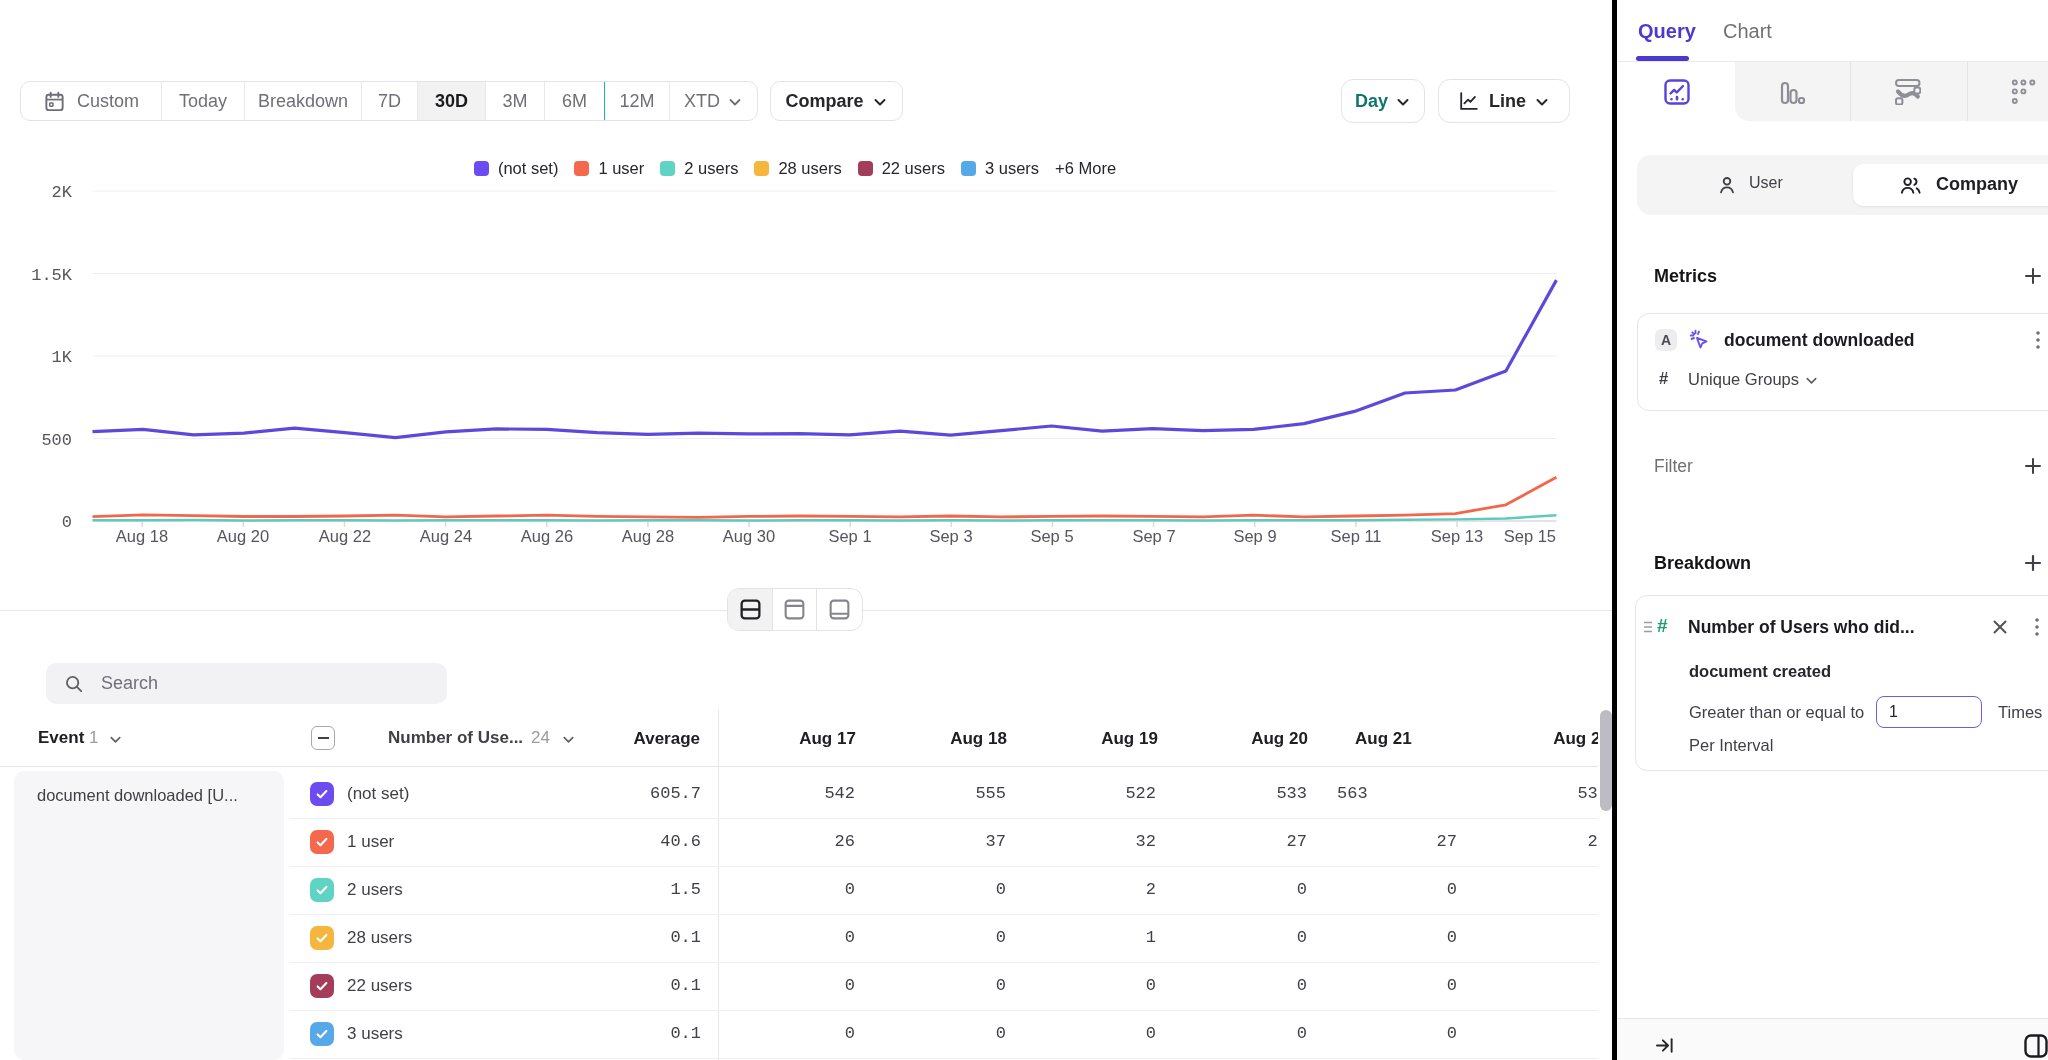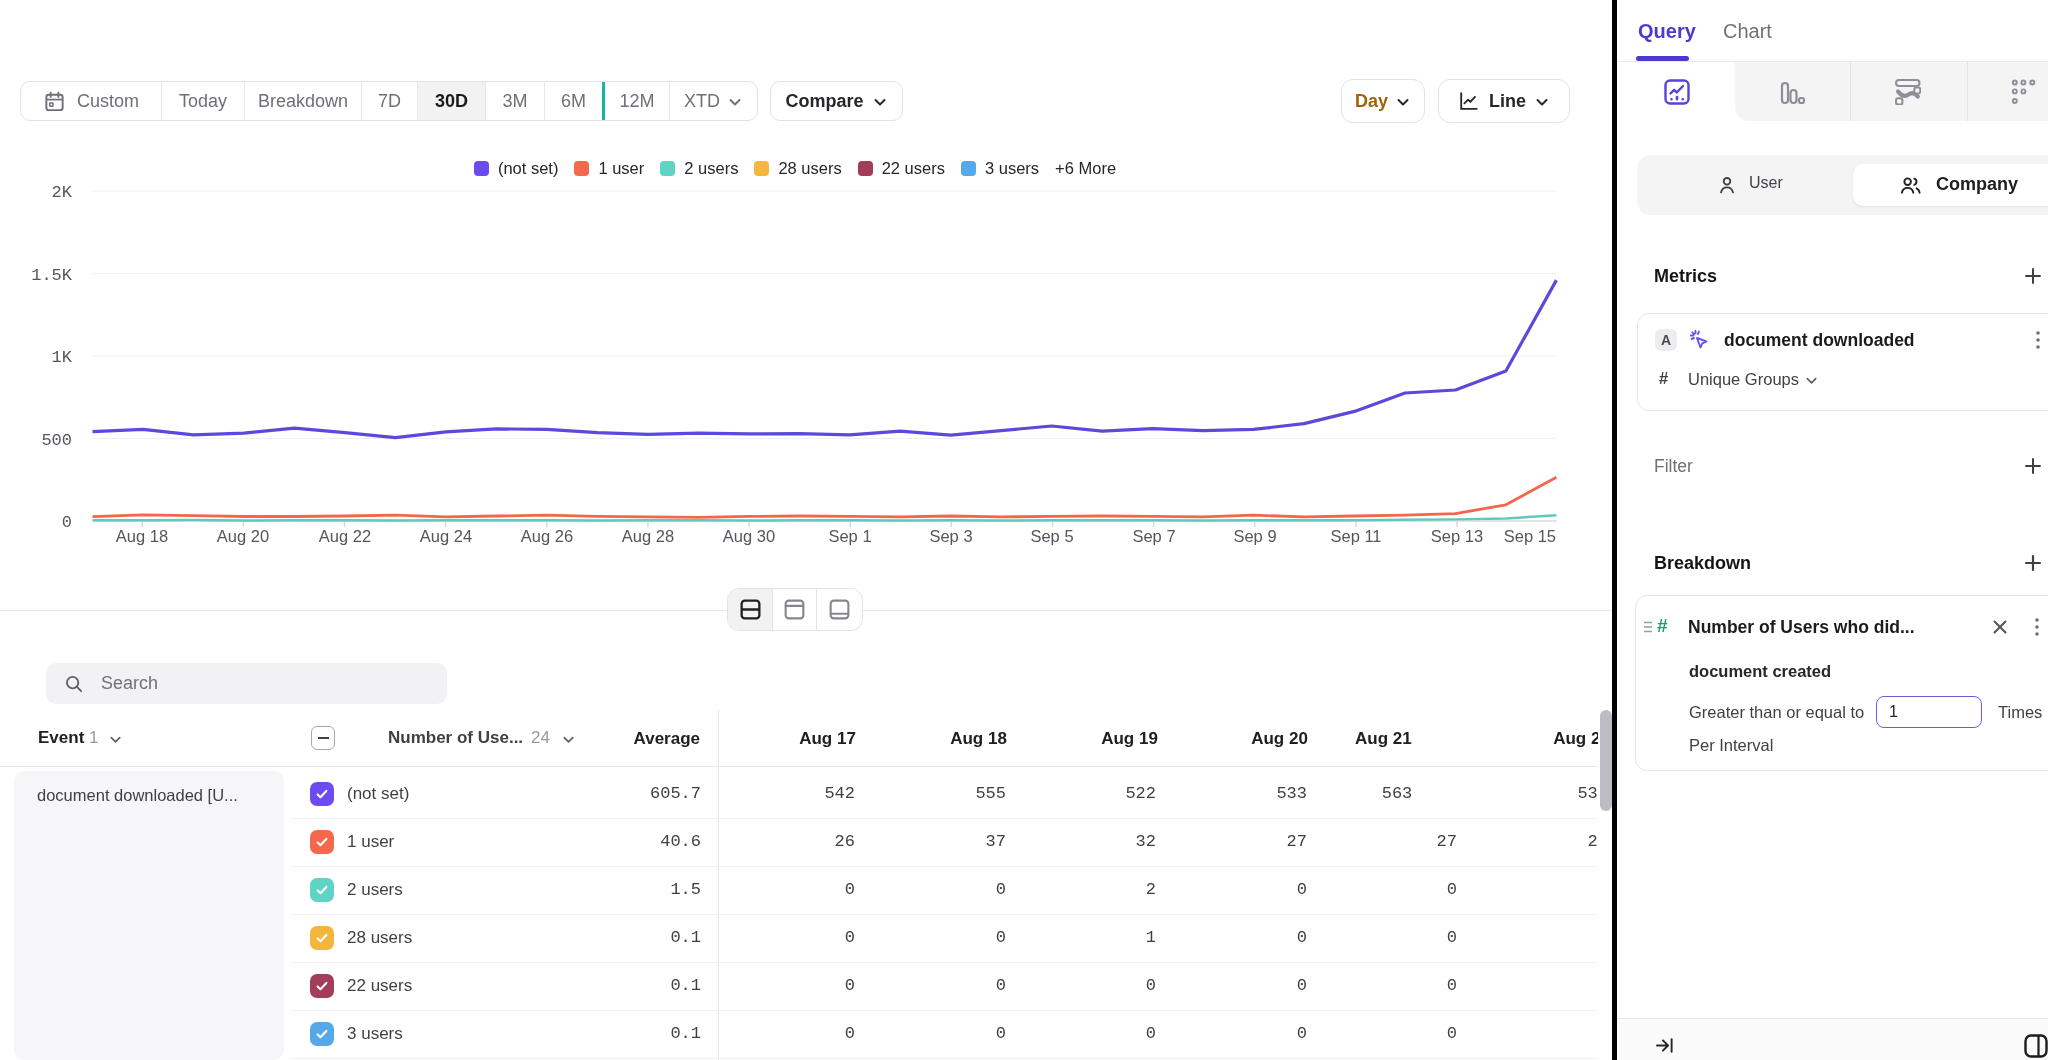--- a/index.html
+++ b/index.html
@@ -23,37 +23,37 @@
         <path d="M8 2.8v4.4M16 2.8v4.4" stroke-linecap="round"></path>
         <rect x="7" y="13.5" width="3.4" height="3.4" rx="0.6" stroke-width="1.6"></rect>
       </svg>
       <span>Custom</span>
     </div>
     <div class="row" style="width:83px;height:100%;justify-content:center;border-right:1px solid #E9E9EC;">Today</div>
     <div class="row" style="width:117px;height:100%;justify-content:center;border-right:1px solid #E9E9EC;">Breakdown</div>
     <div class="row" style="width:56px;height:100%;justify-content:center;border-right:1px solid #E9E9EC;">7D</div>
     <div class="row" style="width:68px;height:100%;justify-content:center;border-right:1px solid #E9E9EC;background:#F2F2F3;color:#1B1B1F;font-weight:bold;">30D</div>
     <div class="row" style="width:59px;height:100%;justify-content:center;border-right:1px solid #E9E9EC;">3M</div>
-    <div class="row" style="width:60px;height:100%;justify-content:center;border-right:3px solid #14b8a6;">6M</div>
+    <div class="row" style="width:60px;height:100%;justify-content:center;border-right:1px solid #14b8a6;">6M</div>
     <div class="row" style="width:65px;height:100%;justify-content:center;border-right:1px solid #E9E9EC;">12M</div>
     <div class="row" style="width:87px;height:100%;justify-content:center;">XTD
       <svg width="16" height="16" viewBox="0 0 16 16" fill="none" stroke="#6F6F78" stroke-width="1.8" style="margin-left:7px;margin-top:2px;">
             <path d="M3.5 6l4.5 4.5L12.5 6" stroke-linecap="round" stroke-linejoin="round"></path>
           </svg>
     </div>
   </div>
 
   <div class="abs row" style="left:770px;top:81px;width:133px;height:40px;border:1px solid #E3E3E6;border-radius:10px;background:#fff;justify-content:center;color:#26262B;font-size:18px;font-weight:bold;">
     Compare
     <svg width="16" height="16" viewBox="0 0 16 16" fill="none" stroke="#26262B" stroke-width="2" style="margin-left:8px;margin-top:2px;">
           <path d="M3.5 6l4.5 4.5L12.5 6" stroke-linecap="round" stroke-linejoin="round"></path>
         </svg>
   </div>
 
-  <div class="abs row" style="left:1341px;top:79px;width:84px;height:44px;border:1px solid #E3E3E6;border-radius:12px;background:#fff;justify-content:center;color:#a16207;font-size:18px;font-weight:bold;">
+  <div class="abs row" style="left:1341px;top:79px;width:84px;height:44px;border:1px solid #E3E3E6;border-radius:12px;background:#fff;justify-content:center;color:#0f766e;font-size:18px;font-weight:bold;">
     Day
     <svg width="16" height="16" viewBox="0 0 16 16" fill="none" stroke="#26262B" stroke-width="2" style="margin-left:7px;margin-top:2px;">
           <path d="M3.5 6l4.5 4.5L12.5 6" stroke-linecap="round" stroke-linejoin="round"></path>
         </svg>
   </div>
   <div class="abs row" style="left:1438px;top:79px;width:132px;height:44px;border:1px solid #E3E3E6;border-radius:12px;background:#fff;justify-content:center;color:#26262B;font-size:18px;font-weight:bold;">
     <svg width="22" height="22" viewBox="0 0 24 24" fill="none" stroke="#26262B" stroke-width="2" style="margin-right:9px;">
       <path d="M3.5 3.5v17h17" stroke-linecap="round"></path>
       <path d="M7 14.5l4-4 2.5 2.5 5-5.5" stroke-linecap="round" stroke-linejoin="round"></path>
     </svg>
@@ -192,21 +192,21 @@
             <path d="M3 8.5l3.2 3.2L13 4.5" stroke-linecap="round" stroke-linejoin="round"></path>
           </svg>
     </span>
     <span style="font-size:17px;color:#3F3F46;">(not set)</span>
   </div>
   <div class="abs mono" style="left:500px;top:784px;width:201px;text-align:right;font-size:17px;color:#3F3F46;">605.7</div>
   <div class="abs mono" style="left:735px;top:784px;width:120px;text-align:right;font-size:17px;color:#3F3F46;">542</div>
   <div class="abs mono" style="left:886px;top:784px;width:120px;text-align:right;font-size:17px;color:#3F3F46;">555</div>
   <div class="abs mono" style="left:1036px;top:784px;width:120px;text-align:right;font-size:17px;color:#3F3F46;">522</div>
   <div class="abs mono" style="left:1187px;top:784px;width:120px;text-align:right;font-size:17px;color:#3F3F46;">533</div>
-  <div class="abs mono" style="left:1337px;top:784px;width:120px;text-align:center;font-size:17px;color:#3F3F46;">563</div>
+  <div class="abs mono" style="left:1337px;top:784px;width:120px;text-align:left;font-size:17px;color:#3F3F46;">563</div>
   <div class="abs mono" style="left:1488px;top:784px;width:120px;text-align:right;font-size:17px;color:#3F3F46;">534</div>
   <div class="abs" style="left:290px;top:866px;width:1308px;height:1px;background:#F0F0F2;"></div>
   <div class="abs row" style="left:310px;top:830px;height:24px;">
     <span style="width:24px;height:24px;border-radius:7px;background:#F4694D;display:inline-flex;align-items:center;justify-content:center;margin-right:13px;">
       <svg width="14" height="14" viewBox="0 0 16 16" fill="none" stroke="#fff" stroke-width="2.4">
             <path d="M3 8.5l3.2 3.2L13 4.5" stroke-linecap="round" stroke-linejoin="round"></path>
           </svg>
     </span>
     <span style="font-size:17px;color:#3F3F46;">1 user</span>
   </div>

